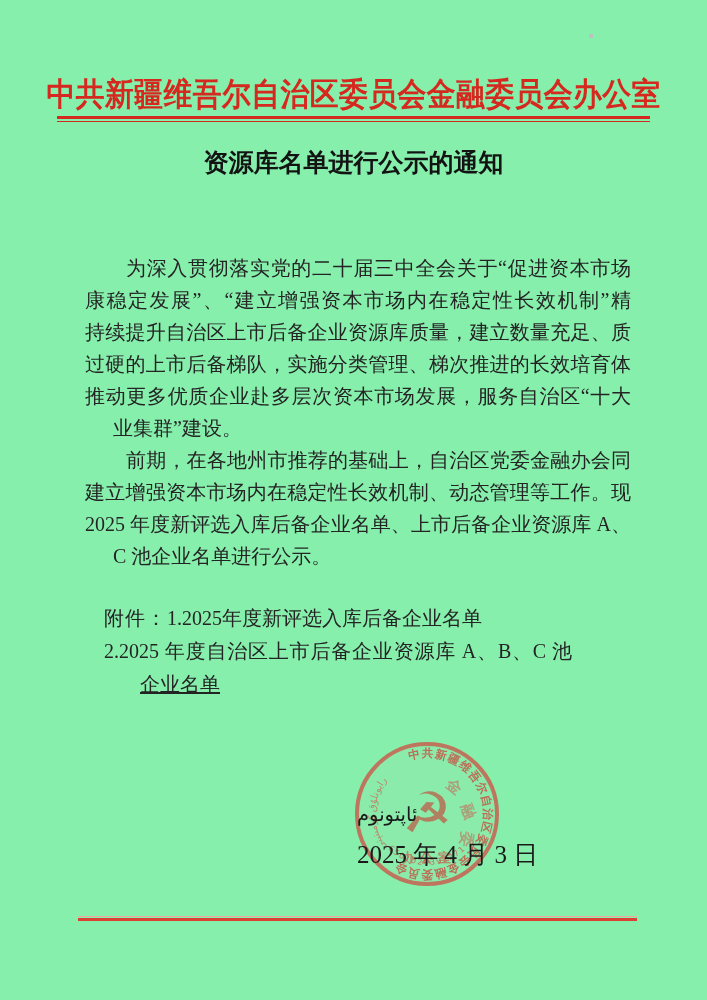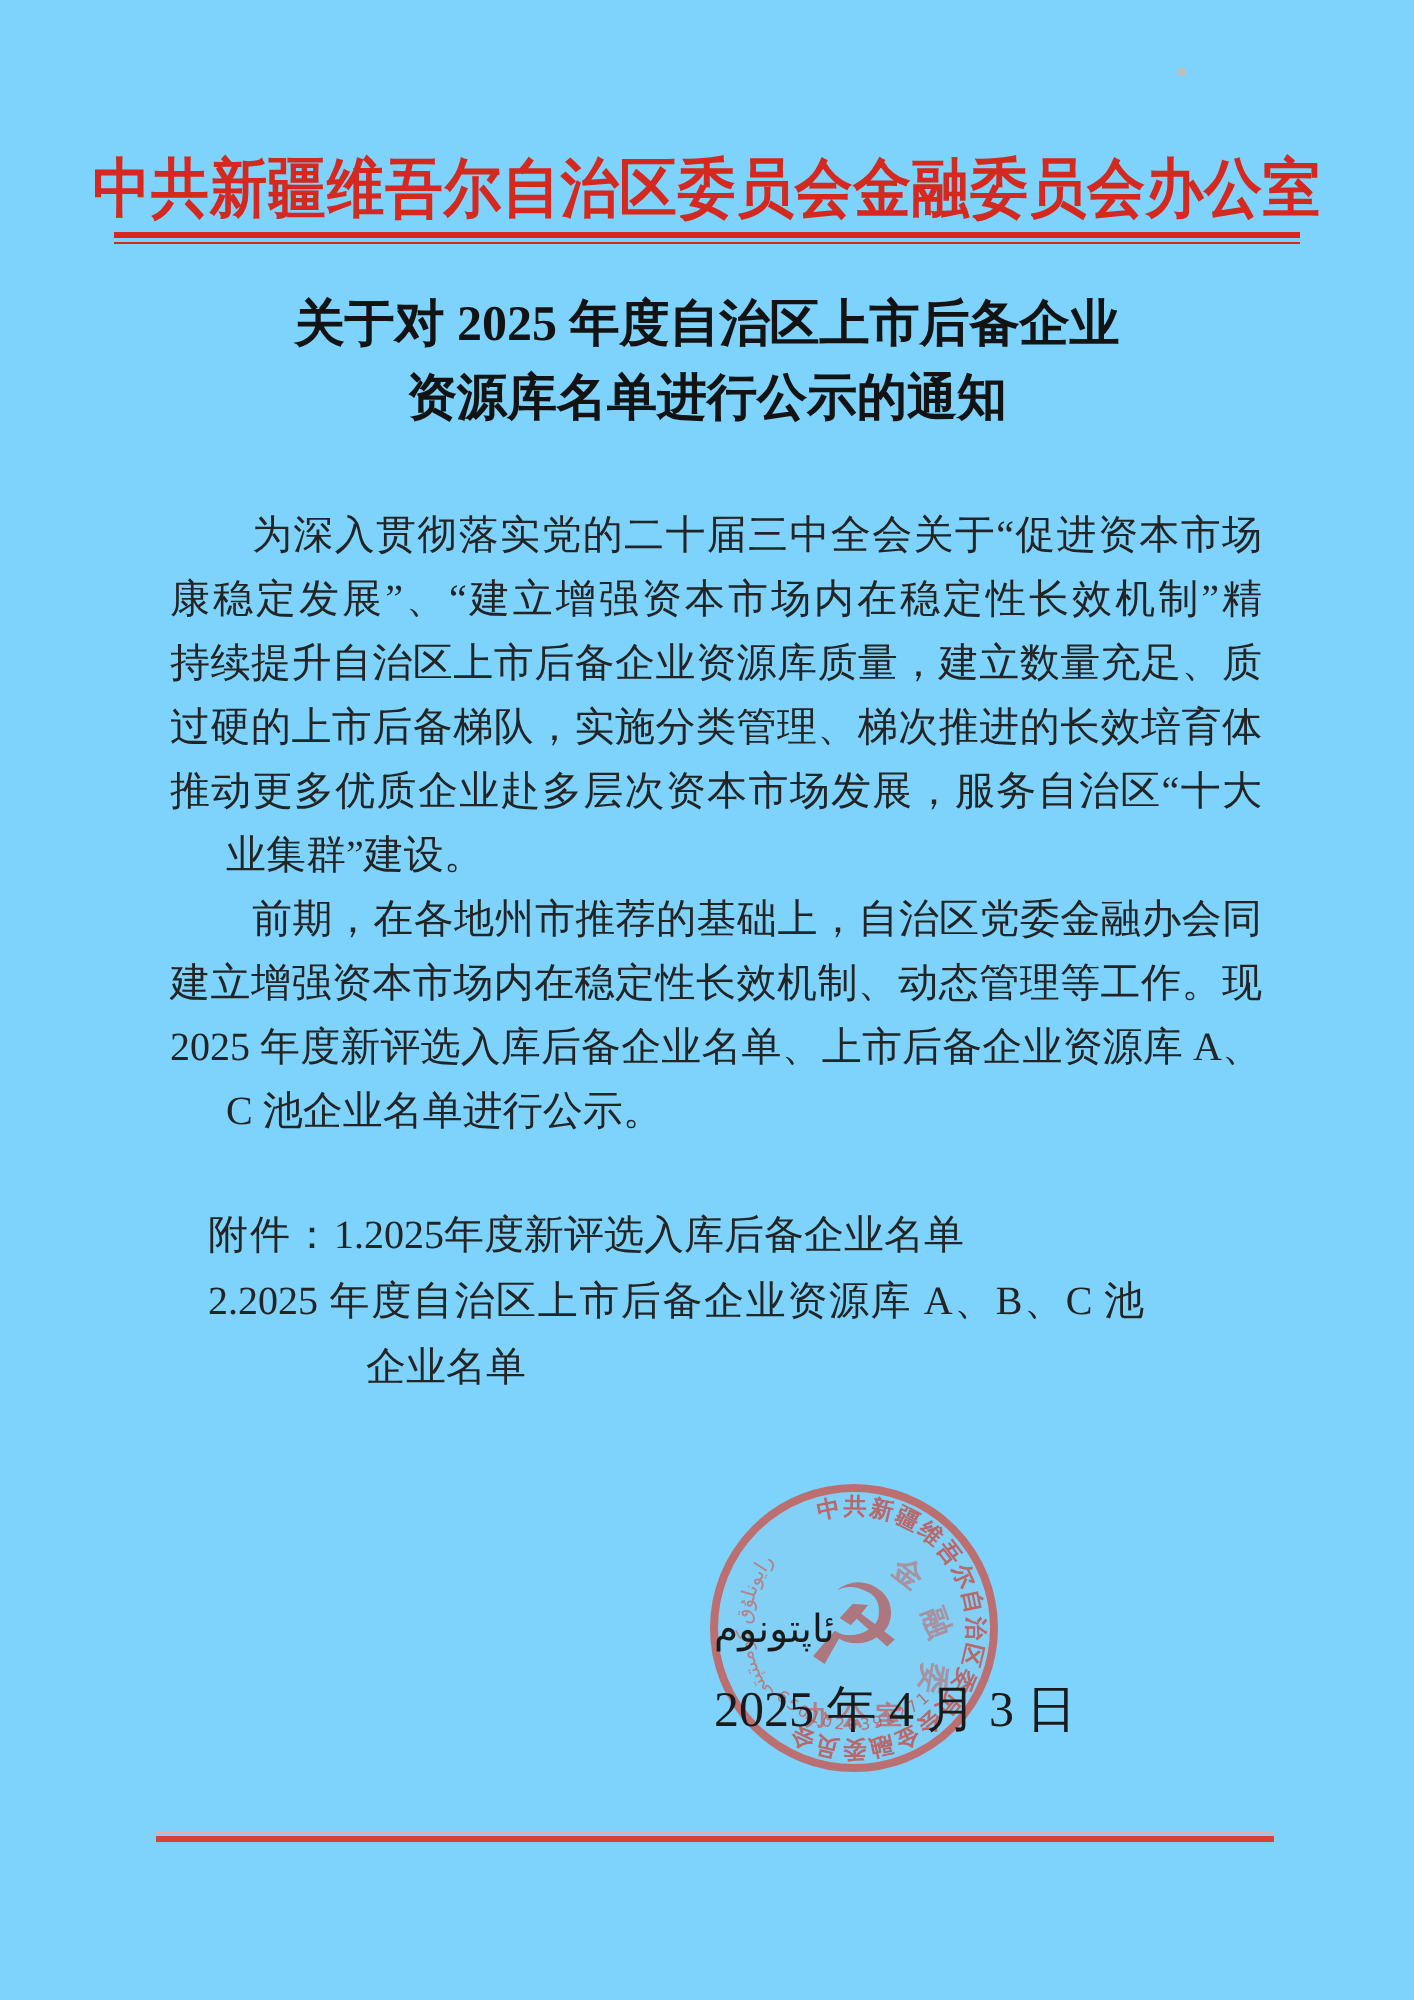--- a/index.html
+++ b/index.html
@@ -1,18 +1,18 @@
 <!DOCTYPE html>
 <html lang="zh"><head>
 <meta charset="utf-8">
 <style>
   html,body{margin:0;padding:0;background:#ffffff;}
   .page{
     position:relative;width:707px;height:1000px;margin:0 auto;
-    background:#7dd3fc;overflow:hidden;
+    background:#86efac;overflow:hidden;
     font-family:"Liberation Serif","DejaVu Serif",serif;color:#1f1f1f;
   }
   .speck{position:absolute;top:34px;left:589px;width:4px;height:4px;background:#bfbfbf;border-radius:1px;}
   
   .org{
     position:absolute;top:73px;left:0;width:707px;text-align:center;
     font-size:32px;font-weight:bold;color:#d5281e;white-space:nowrap;
     transform:scaleX(0.90);transform-origin:center;letter-spacing:0.5px;
   }
   .rule-top{position:absolute;top:116px;left:57px;width:593px;border-top:3.5px solid #d5281e;}
@@ -25,21 +25,21 @@
   
   .body-block{position:absolute;top:252px;left:85px;width:546px;font-size:20px;color:#242424;}
   .bline{height:32px;line-height:32px;text-align:justify;text-align-last:justify;overflow:hidden;}
   .bline.indent{text-indent:41px;}
   .bline.para-end{text-align-last:left;margin-left:28px;}
   
   .attach-block{position:absolute;top:602px;left:104px;width:520px;font-size:20px;color:#242424;}
   .aline{height:33px;line-height:33px;white-space:nowrap;}
   .aline .attach-label{letter-spacing:1px;}
   .aline-2{width:468px;white-space:normal;text-align:justify;text-align-last:justify;overflow:hidden;}
-  .aline-3{margin-left:79px;}
+  .aline-3{margin-left:36px;text-decoration:underline;}
   
   .issuer{position:absolute;top:803px;left:357px;font-size:19.5px;letter-spacing:1px;white-space:nowrap;color:#1a1a1a;z-index:3;}
   .date{position:absolute;top:838px;left:357px;font-size:25px;white-space:nowrap;color:#1a1a1a;z-index:3;}
   
   .seal{position:absolute;top:736px;left:349px;width:156px;height:156px;filter:blur(0.35px);opacity:0.93;z-index:2;}
   .seal-ring{fill:rgba(240,150,140,0.05);stroke:rgba(207,80,70,0.82);stroke-width:4;}
   .seal-arc-cn{font-size:11.5px;fill:rgba(203,70,60,0.82);letter-spacing:1.2px;font-weight:bold;}
   .seal-ug{font-size:10px;fill:rgba(208,88,78,0.7);}
   .seal-emblem{font-size:56px;fill:rgba(199,62,52,0.66);font-family:"DejaVu Sans",sans-serif;}
   .seal-inner{font-size:15px;fill:rgba(206,84,74,0.55);font-weight:bold;}
@@ -54,21 +54,20 @@
 
 <div class="page">
 
   <div class="speck"></div>
 
   <div class="org">中共新疆维吾尔自治区委员会金融委员会办公室</div>
 
   <div class="rule-top"></div>
 
   <div class="title">
-    <div>关于对 2025 年度自治区上市后备企业</div>
     <div>资源库名单进行公示的通知</div>
   </div>
 
   <div class="body-block">
     <div class="bline indent">为深入贯彻落实党的二十届三中全会关于“促进资本市场健</div>
     <div class="bline">康稳定发展”、“建立增强资本市场内在稳定性长效机制”精神，</div>
     <div class="bline">持续提升自治区上市后备企业资源库质量，建立数量充足、质量</div>
     <div class="bline">过硬的上市后备梯队，实施分类管理、梯次推进的长效培育体系，</div>
     <div class="bline">推动更多优质企业赴多层次资本市场发展，服务自治区“十大产</div>
     <div class="bline para-end">业集群”建设。</div>

